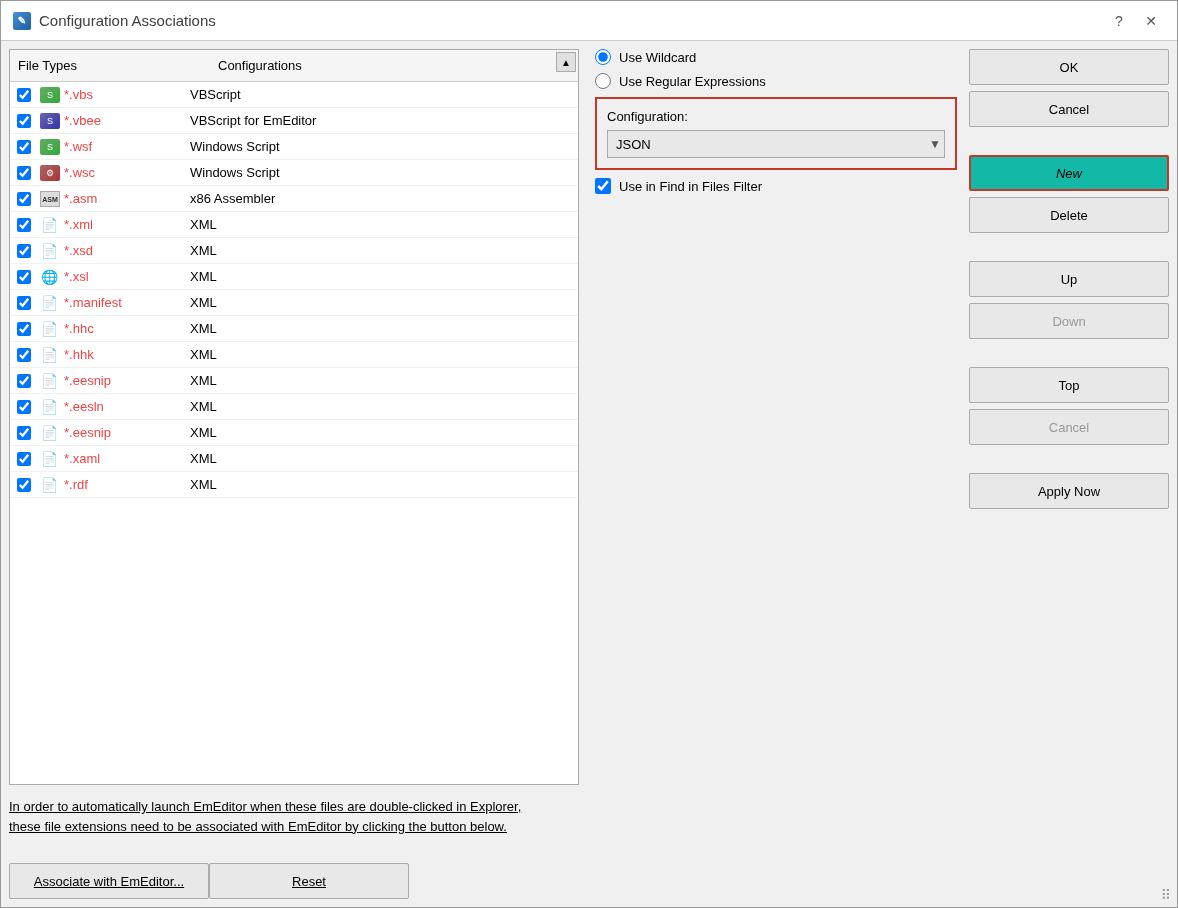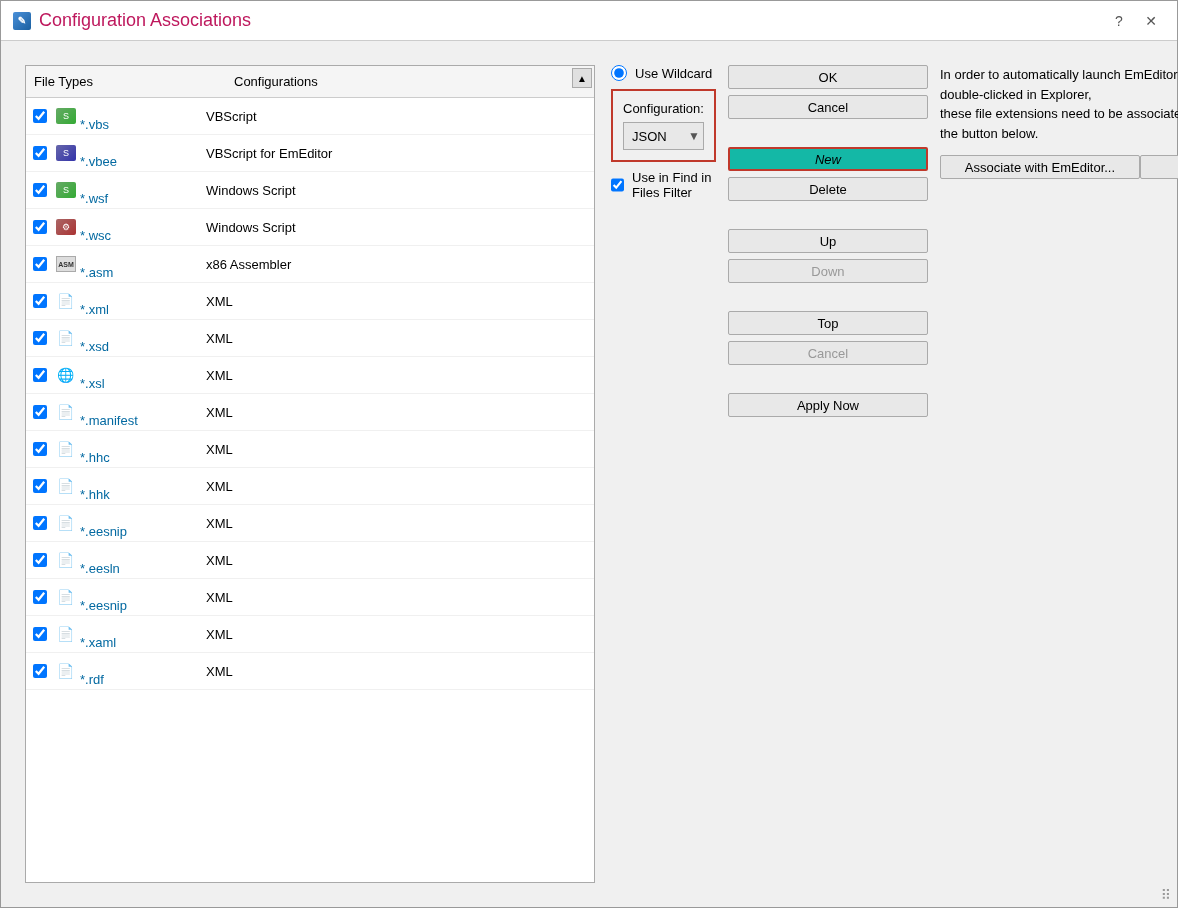--- a/index.html
+++ b/index.html
@@ -42,23 +42,23 @@
       background: linear-gradient(135deg, #4a90d9, #1a5fa0);
       border-radius: 2px;
       display: flex;
       align-items: center;
       justify-content: center;
       color: white;
       font-size: 10px;
       font-weight: bold;
     }
     .titlebar-title {
-      font-size: 18px;
+      font-size: 15px;
       font-weight: normal;
-      color: #be185d;
+      color: #404040;
     }
     .titlebar-controls {
       display: flex;
       align-items: center;
       gap: 4px;
     }
     .titlebar-btn {
       width: 28px;
       height: 28px;
       border: none;
@@ -68,22 +68,22 @@
       align-items: center;
       justify-content: center;
       font-size: 14px;
       color: #555;
       border-radius: 2px;
     }
 
     .dialog-content {
       flex: 1;
       display: flex;
-      flex-direction: row;
-      padding: 24px;
+      flex-direction: column;
+      padding: 8px;
       gap: 12px;
     }
 
     .main-area {
       display: flex;
       flex: 1;
       gap: 16px;
     }
 
     
@@ -164,23 +164,22 @@
       height: 20px;
       flex-shrink: 0;
       display: flex;
       align-items: center;
       justify-content: center;
       font-size: 14px;
     }
     .file-ext {
       width: 120px;
       flex-shrink: 0;
-      color: #0369a1;
+      color: #ef4444;
       padding-left: 2px;
-      margin-top: 17px;
     }
     .file-config {
       flex: 1;
       color: #000;
       padding-left: 8px;
     }
 
     
     .right-panel {
       flex: 1;
@@ -264,21 +263,21 @@
     }
 
     
     .buttons-panel {
       display: flex;
       flex-direction: column;
       gap: 6px;
       width: 200px;
     }
     .btn {
-      height: 24px;
+      height: 36px;
       border: 1px solid #aaa;
       background: #e8e8e8;
       cursor: pointer;
       font-size: 13px;
       padding: 0 16px;
       text-align: center;
       border-radius: 2px;
       color: #000;
     }
     .btn.btn-highlighted {
@@ -289,30 +288,30 @@
     .btn.btn-disabled {
       color: #999;
       cursor: default;
     }
     .btn-spacer { height: 16px; }
 
     
     .bottom-area {
       display: flex;
       flex-direction: column;
-      gap: 12px;
+      gap: 27px;
+      text-decoration: underline;
     }
     .info-text {
       font-size: 13px;
       color: #000;
       line-height: 1.5;
     }
     .bottom-buttons {
       display: flex;
-      justify-content: space-between;
     }
 
     .resize-handle {
       position: absolute;
       bottom: 4px;
       right: 6px;
       font-size: 14px;
       color: #999;
       cursor: se-resize;
     }
@@ -509,20 +508,24 @@
         </div>
       </div>
 
       <div class="right-panel">
         <div class="options-panel">
 
           <div class="radio-group">
             <label class="radio-option">
               <input type="radio" name="match-mode" checked="" style="">
               <span class="radio-label">Use Wildcard</span>
+            </label>
+            <label class="radio-option">
+              <input type="radio" name="match-mode" style="">
+              <span class="radio-label">Use Regular Expressions</span>
             </label>
           </div>
 
           <div class="config-section">
             <span class="config-label">Configuration:</span>
             <div class="config-select-wrapper">
               <select class="config-select">
                 <option>JSON</option>
                 <option>XML</option>
                 <option>VBScript</option>

